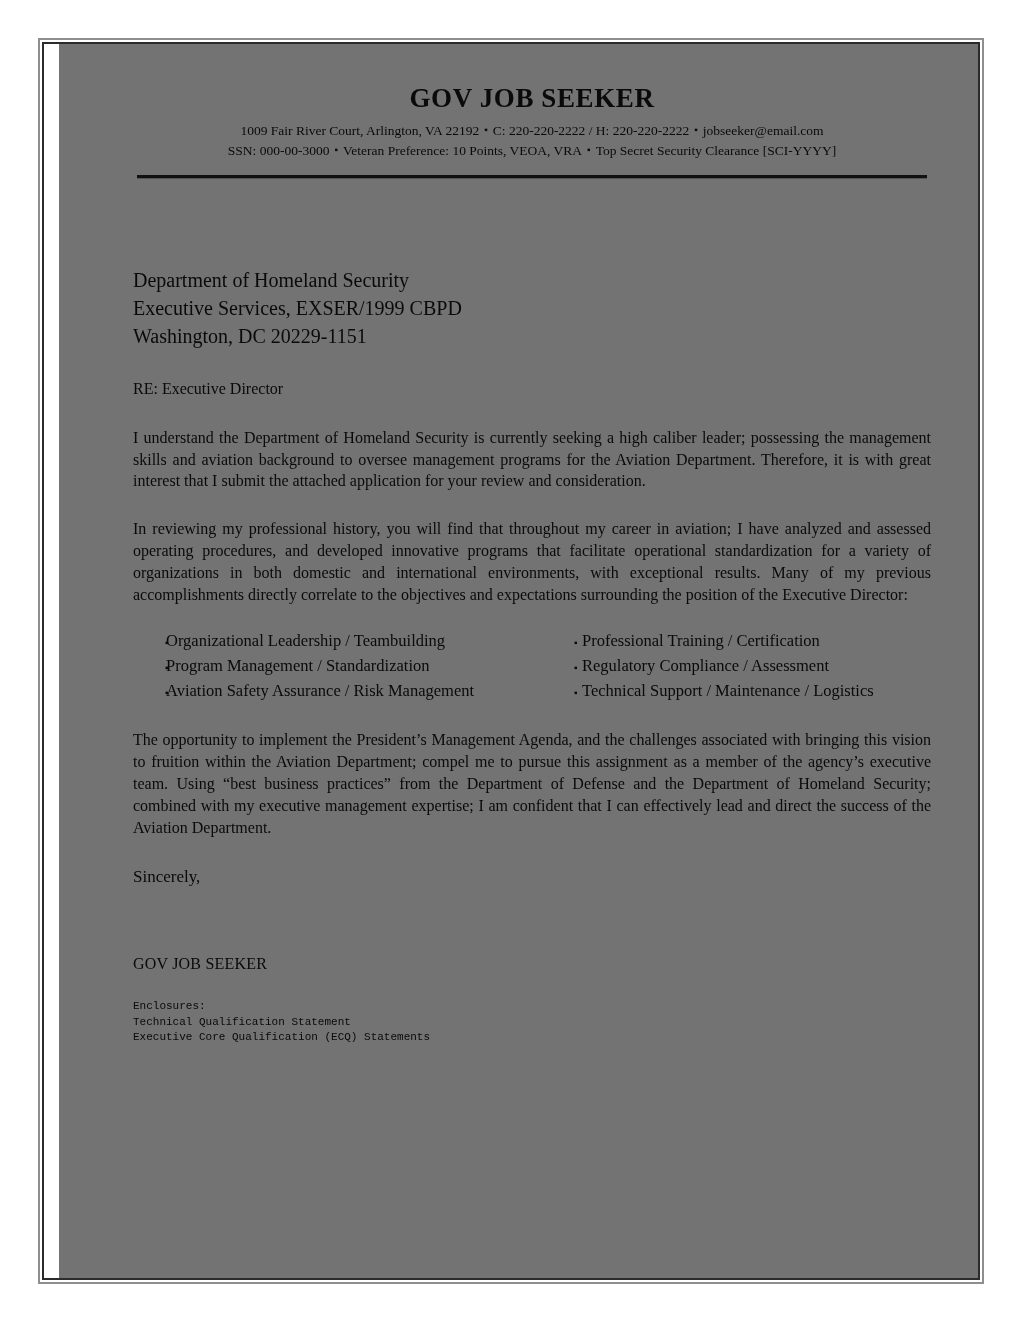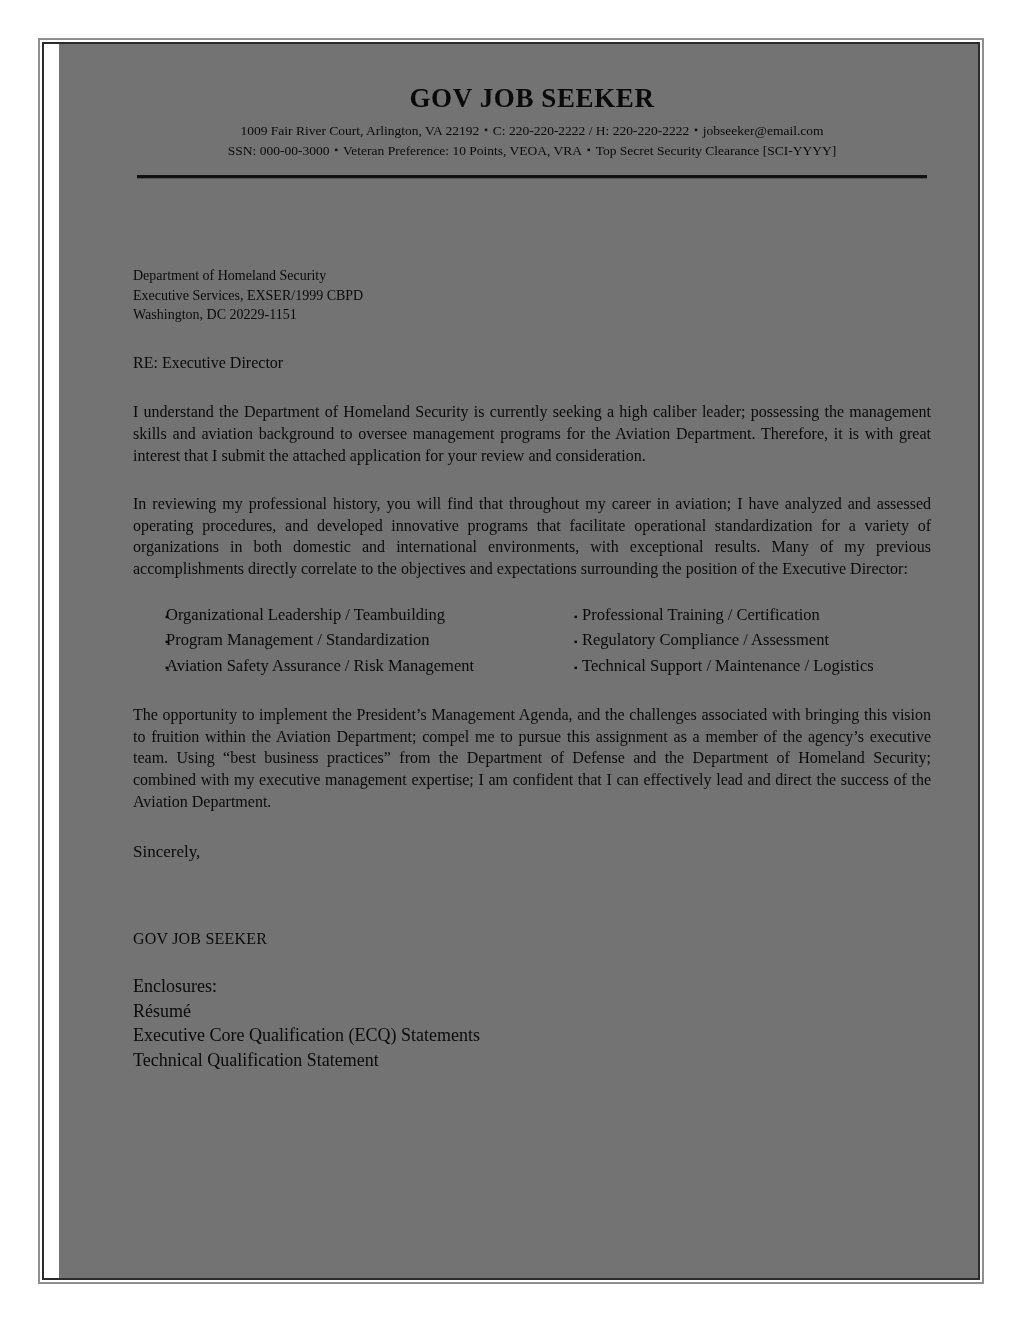--- a/index.html
+++ b/index.html
@@ -84,21 +84,21 @@
     border-top: 3px solid #111111;
     border-bottom: 1px solid #555555;
   }
 
   
   .body-block { padding-top: 44px; }
 
   .date { font-size: 17px; line-height: 1.35; }
 
   .recipient {
-    font-size: 14px;
+    font-size: 20px;
     line-height: 1.42;
     margin-top: 43px;
   }
   .recipient div { white-space: nowrap; }
   sup { font-size: 0.62em; vertical-align: super; line-height: 0; }
 
   .subject {
     font-size: 16px;
     margin-top: 29px;
   }
@@ -136,23 +136,24 @@
   .skill-label { flex: 1 1 auto; white-space: nowrap; }
 
   
   .closing { font-size: 17px; margin-top: 29px; }
   .signature-name {
     font-size: 16px;
     margin-top: 68px;
     letter-spacing: 0.2px;
   }
   .enclosures {
-    font-size: 18px;
+    font-size: 11px;
     line-height: 1.37;
     margin-top: 26px;
+    font-family: Liberation Mono, monospace;
   }
   .enclosures div { white-space: nowrap; }
 </style>
 </head>
 <body>
 
 <div class="page-outer">
 <div class="page-inner">
 <div class="sheet">
 
@@ -220,23 +221,22 @@
 
       <p class="para">The opportunity to implement the President’s Management Agenda, and the challenges associated with bringing this vision to fruition within the Aviation Department; compel me to pursue this assignment as a member of the agency’s executive team.  Using “best business practices” from the Department of Defense and the Department of Homeland Security; combined with my executive management expertise; I am confident that I can effectively lead and direct the success of the Aviation Department.</p>
 
 
       <div class="closing">Sincerely,</div>
 
       <div class="signature-name">GOV JOB SEEKER</div>
 
       <div class="enclosures">
         <div>Enclosures:</div>
-        <div>Résumé</div>
+        <div>Technical Qualification Statement</div>
         <div>Executive Core Qualification (ECQ) Statements</div>
-        <div>Technical Qualification Statement</div>
       </div>
 
     </div>
   </div>
 
 </div>
 </div>
 </div>
 
 </body></html>

